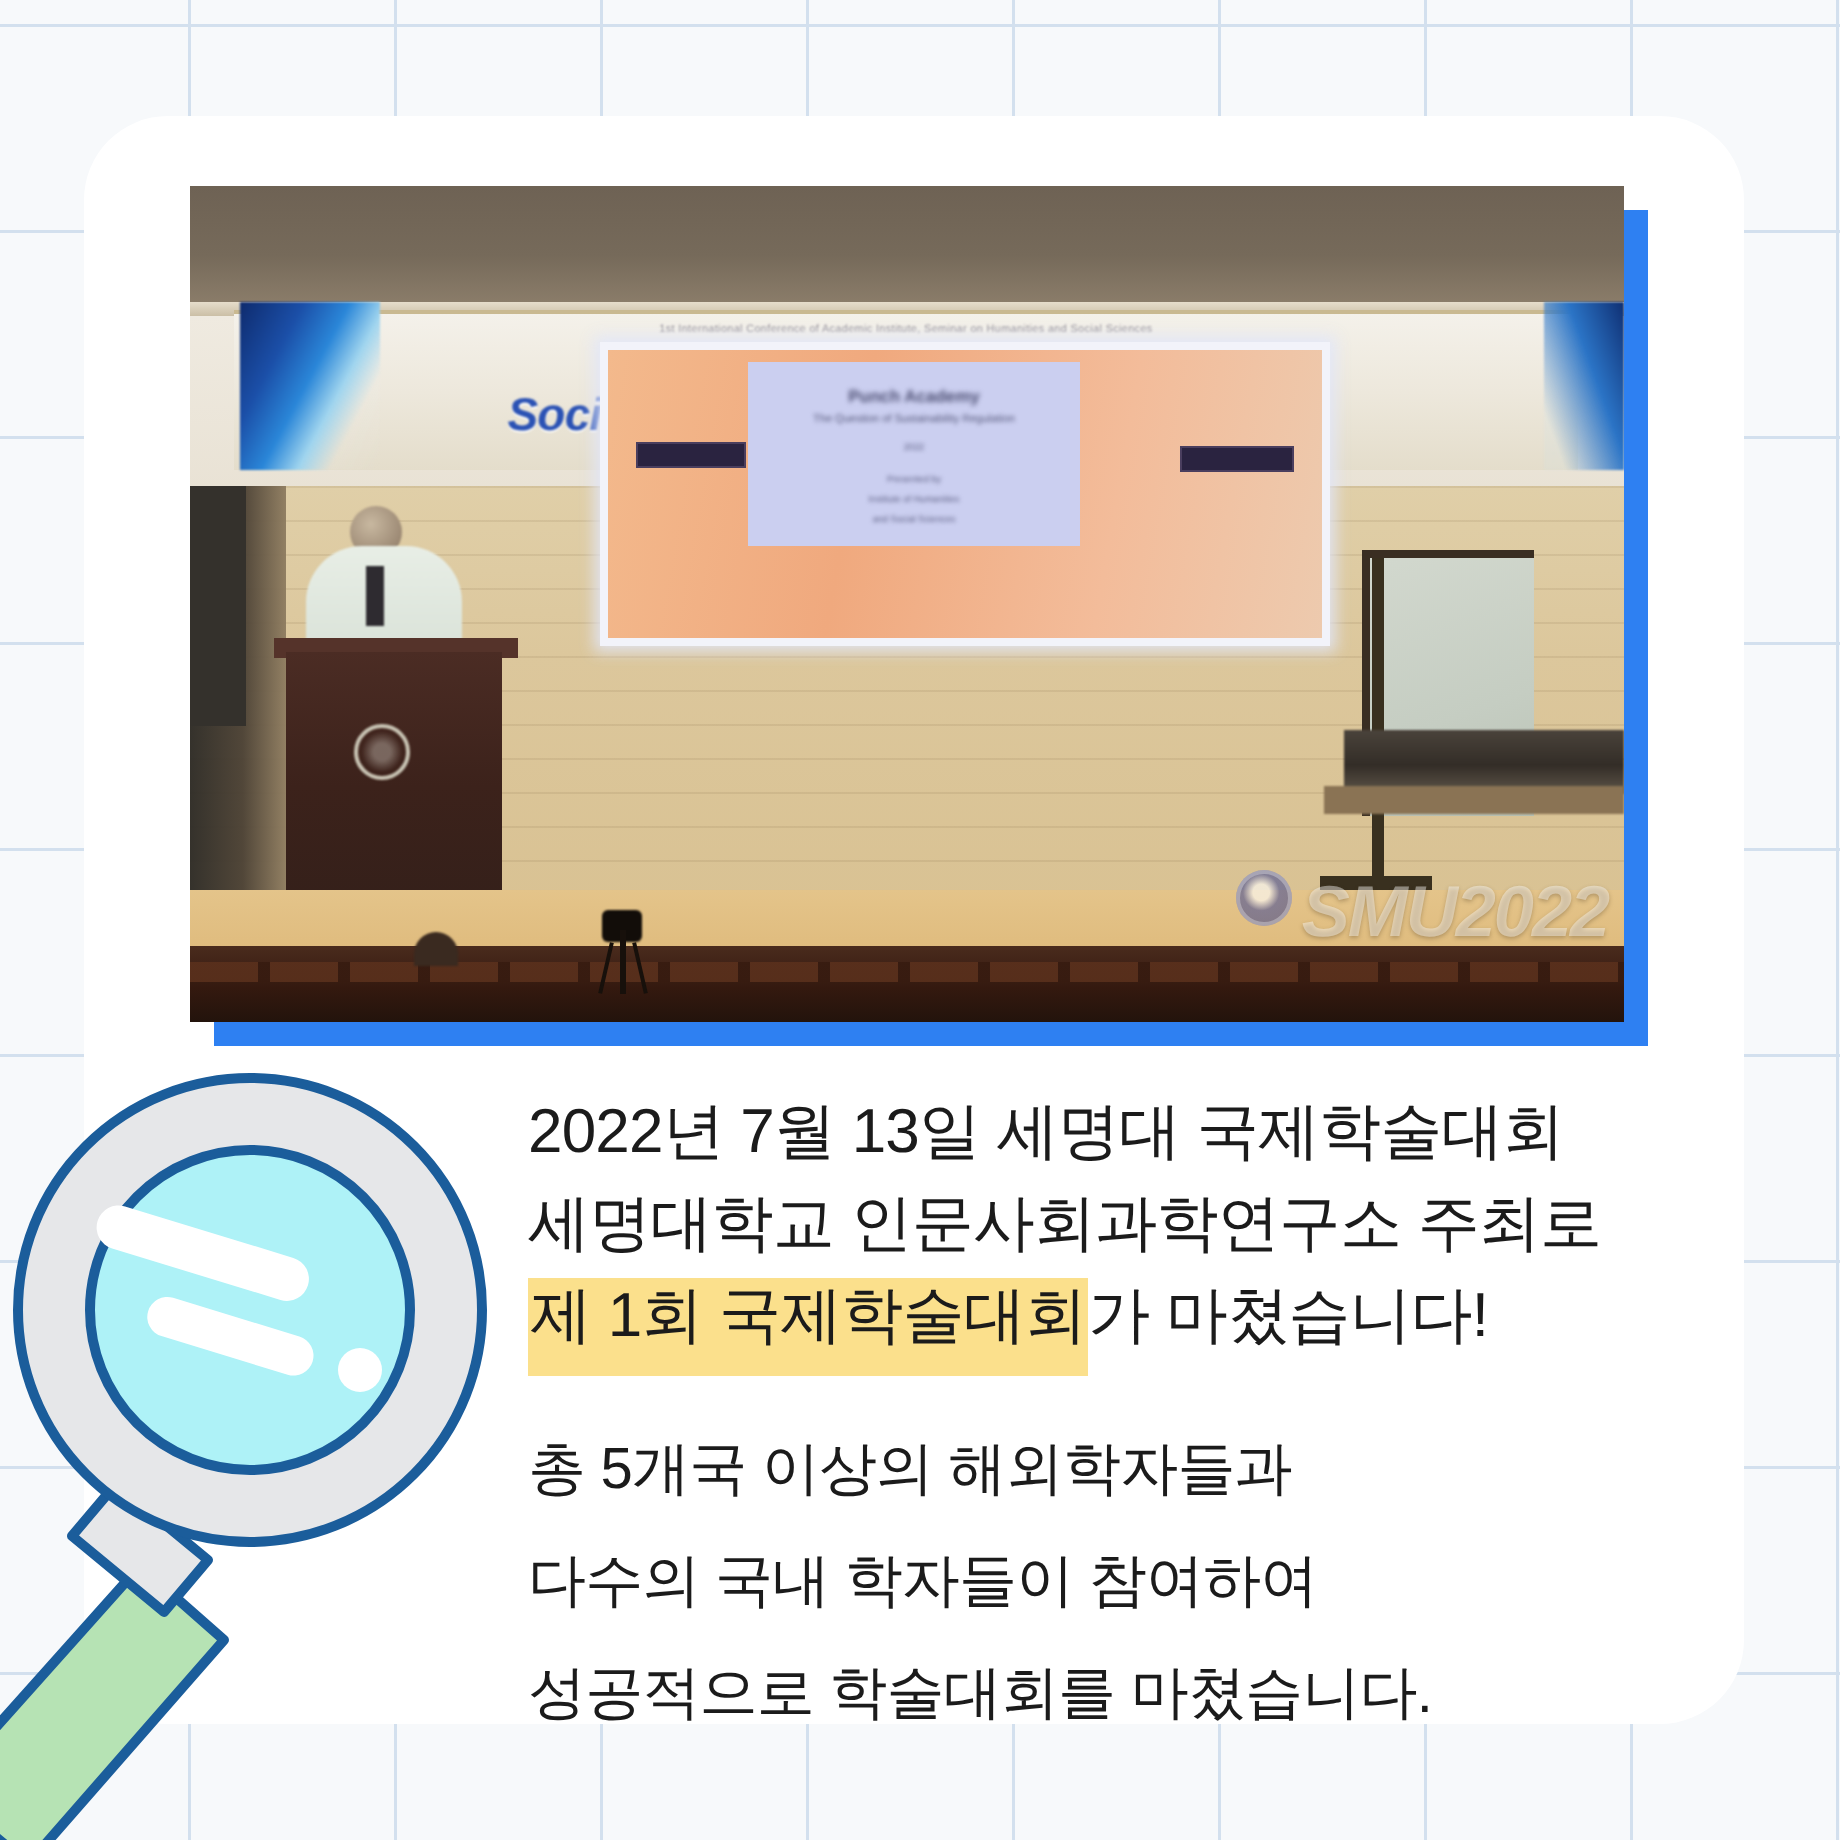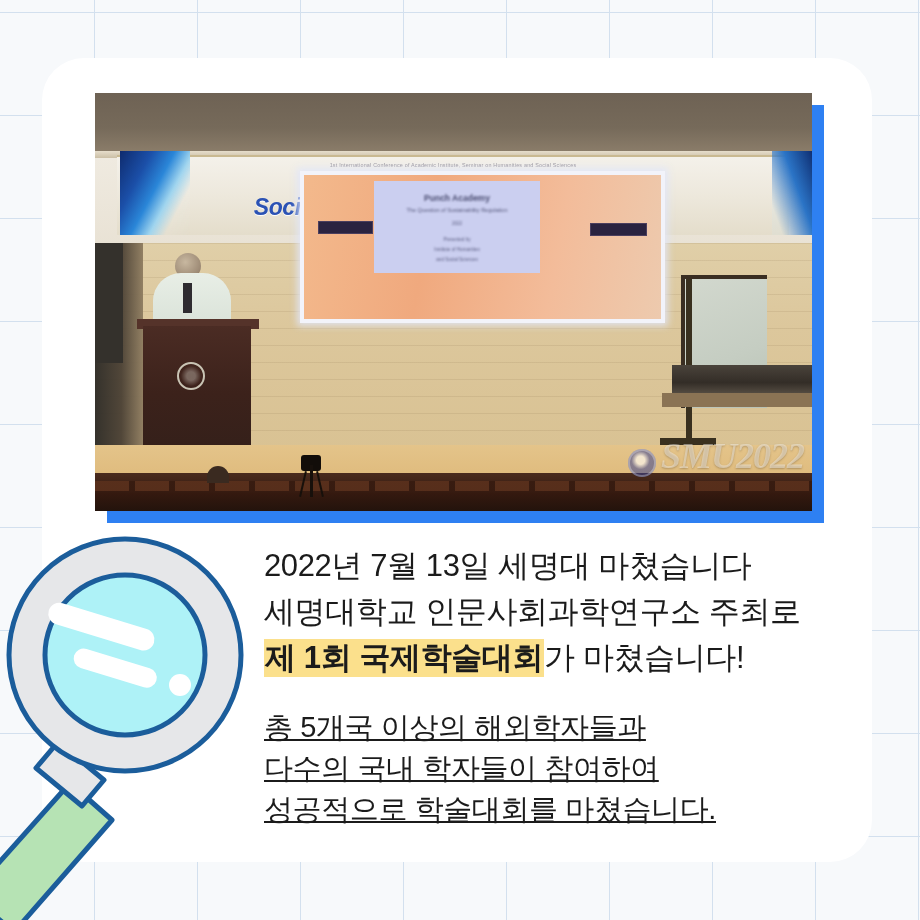--- a/index.html
+++ b/index.html
@@ -267,27 +267,26 @@
   }
   .ph-tripod-head {
     position: absolute; left: 206px; bottom: 40px; width: 20px; height: 16px;
     background: #120D09; border-radius: 3px; filter: blur(.4px);
   }
   .ph-tripod-l1 { position:absolute; left:207px; bottom:14px; width:2px; height:26px; background:#17100B; transform: rotate(13deg); }
   .ph-tripod-l2 { position:absolute; left:224px; bottom:14px; width:2px; height:26px; background:#17100B; transform: rotate(-13deg); }
   
   .ph-watermark {
     position: absolute; right: 8px; bottom: 34px;
-    display: flex; align-items: flex-end; gap: 5px;
+    display: flex; align-items: flex-start; gap: 5px;
     font-size: 36px; font-weight: bold; font-style: italic;
     color: rgba(255,255,255,.42);
     text-shadow: 0 1px 2px rgba(90,70,40,.35);
     letter-spacing: -1px;
     white-space: nowrap;
-    font-family: Liberation Serif, serif;
   }
   .ph-wm-logo {
     width: 28px; height: 28px; border-radius: 50%;
     background: radial-gradient(circle at 45% 40%, rgba(255,255,255,.6) 18%, rgba(60,70,150,.55) 40%, rgba(40,50,130,.5) 100%);
     box-shadow: inset 0 0 0 2px rgba(255,255,255,.3);
   }
 
   
   .text-area {
     position: absolute;
@@ -297,33 +296,32 @@
     z-index: 4;
   }
   .para-1 {
     font-size: 31px;
     line-height: 46px;
     color: #1B1B1B;
     letter-spacing: -.4px;
     white-space: pre-line;
   }
   .para-1 .hl {
-    font-weight: bold;
+    font-weight: normal;
     background: #FBE08C;
-    padding: 1px 1px 2px 1px;
+    padding: 1px 1px 13px 1px;
     box-decoration-break: clone;
   }
   .para-2 {
     margin-top: 26px;
     font-size: 29px;
-    line-height: 41px;
+    line-height: 56px;
     color: #1B1B1B;
     letter-spacing: -.4px;
     white-space: pre-line;
-    text-decoration: underline;
   }
 
   
   .magnifier {
     position: absolute;
     left: -8px;
     top: 528px;
     width: 270px;
     height: 392px;
     z-index: 6;
@@ -401,21 +399,21 @@
     <div class="ph-tripod-l2"></div>
 
     <div class="ph-watermark">
       <span class="ph-wm-logo"></span>
       <span>SMU2022</span>
     </div>
   </div>
 </div>
 
 <div class="text-area">
-  <div class="para-1"><span>2022년 7월 13일 세명대 마쳤습니다
+  <div class="para-1"><span>2022년 7월 13일 세명대 국제학술대회
 세명대학교 인문사회과학연구소 주최로
 </span><span class="hl">제 1회 국제학술대회</span><span>가 마쳤습니다!</span></div>
 
   <div class="para-2">총 5개국 이상의 해외학자들과
 다수의 국내 학자들이 참여하여
 성공적으로 학술대회를 마쳤습니다.</div>
 </div>
 
 <div class="magnifier">
   <svg width="270" height="392" viewBox="0 0 270 392" xmlns="http://www.w3.org/2000/svg">

